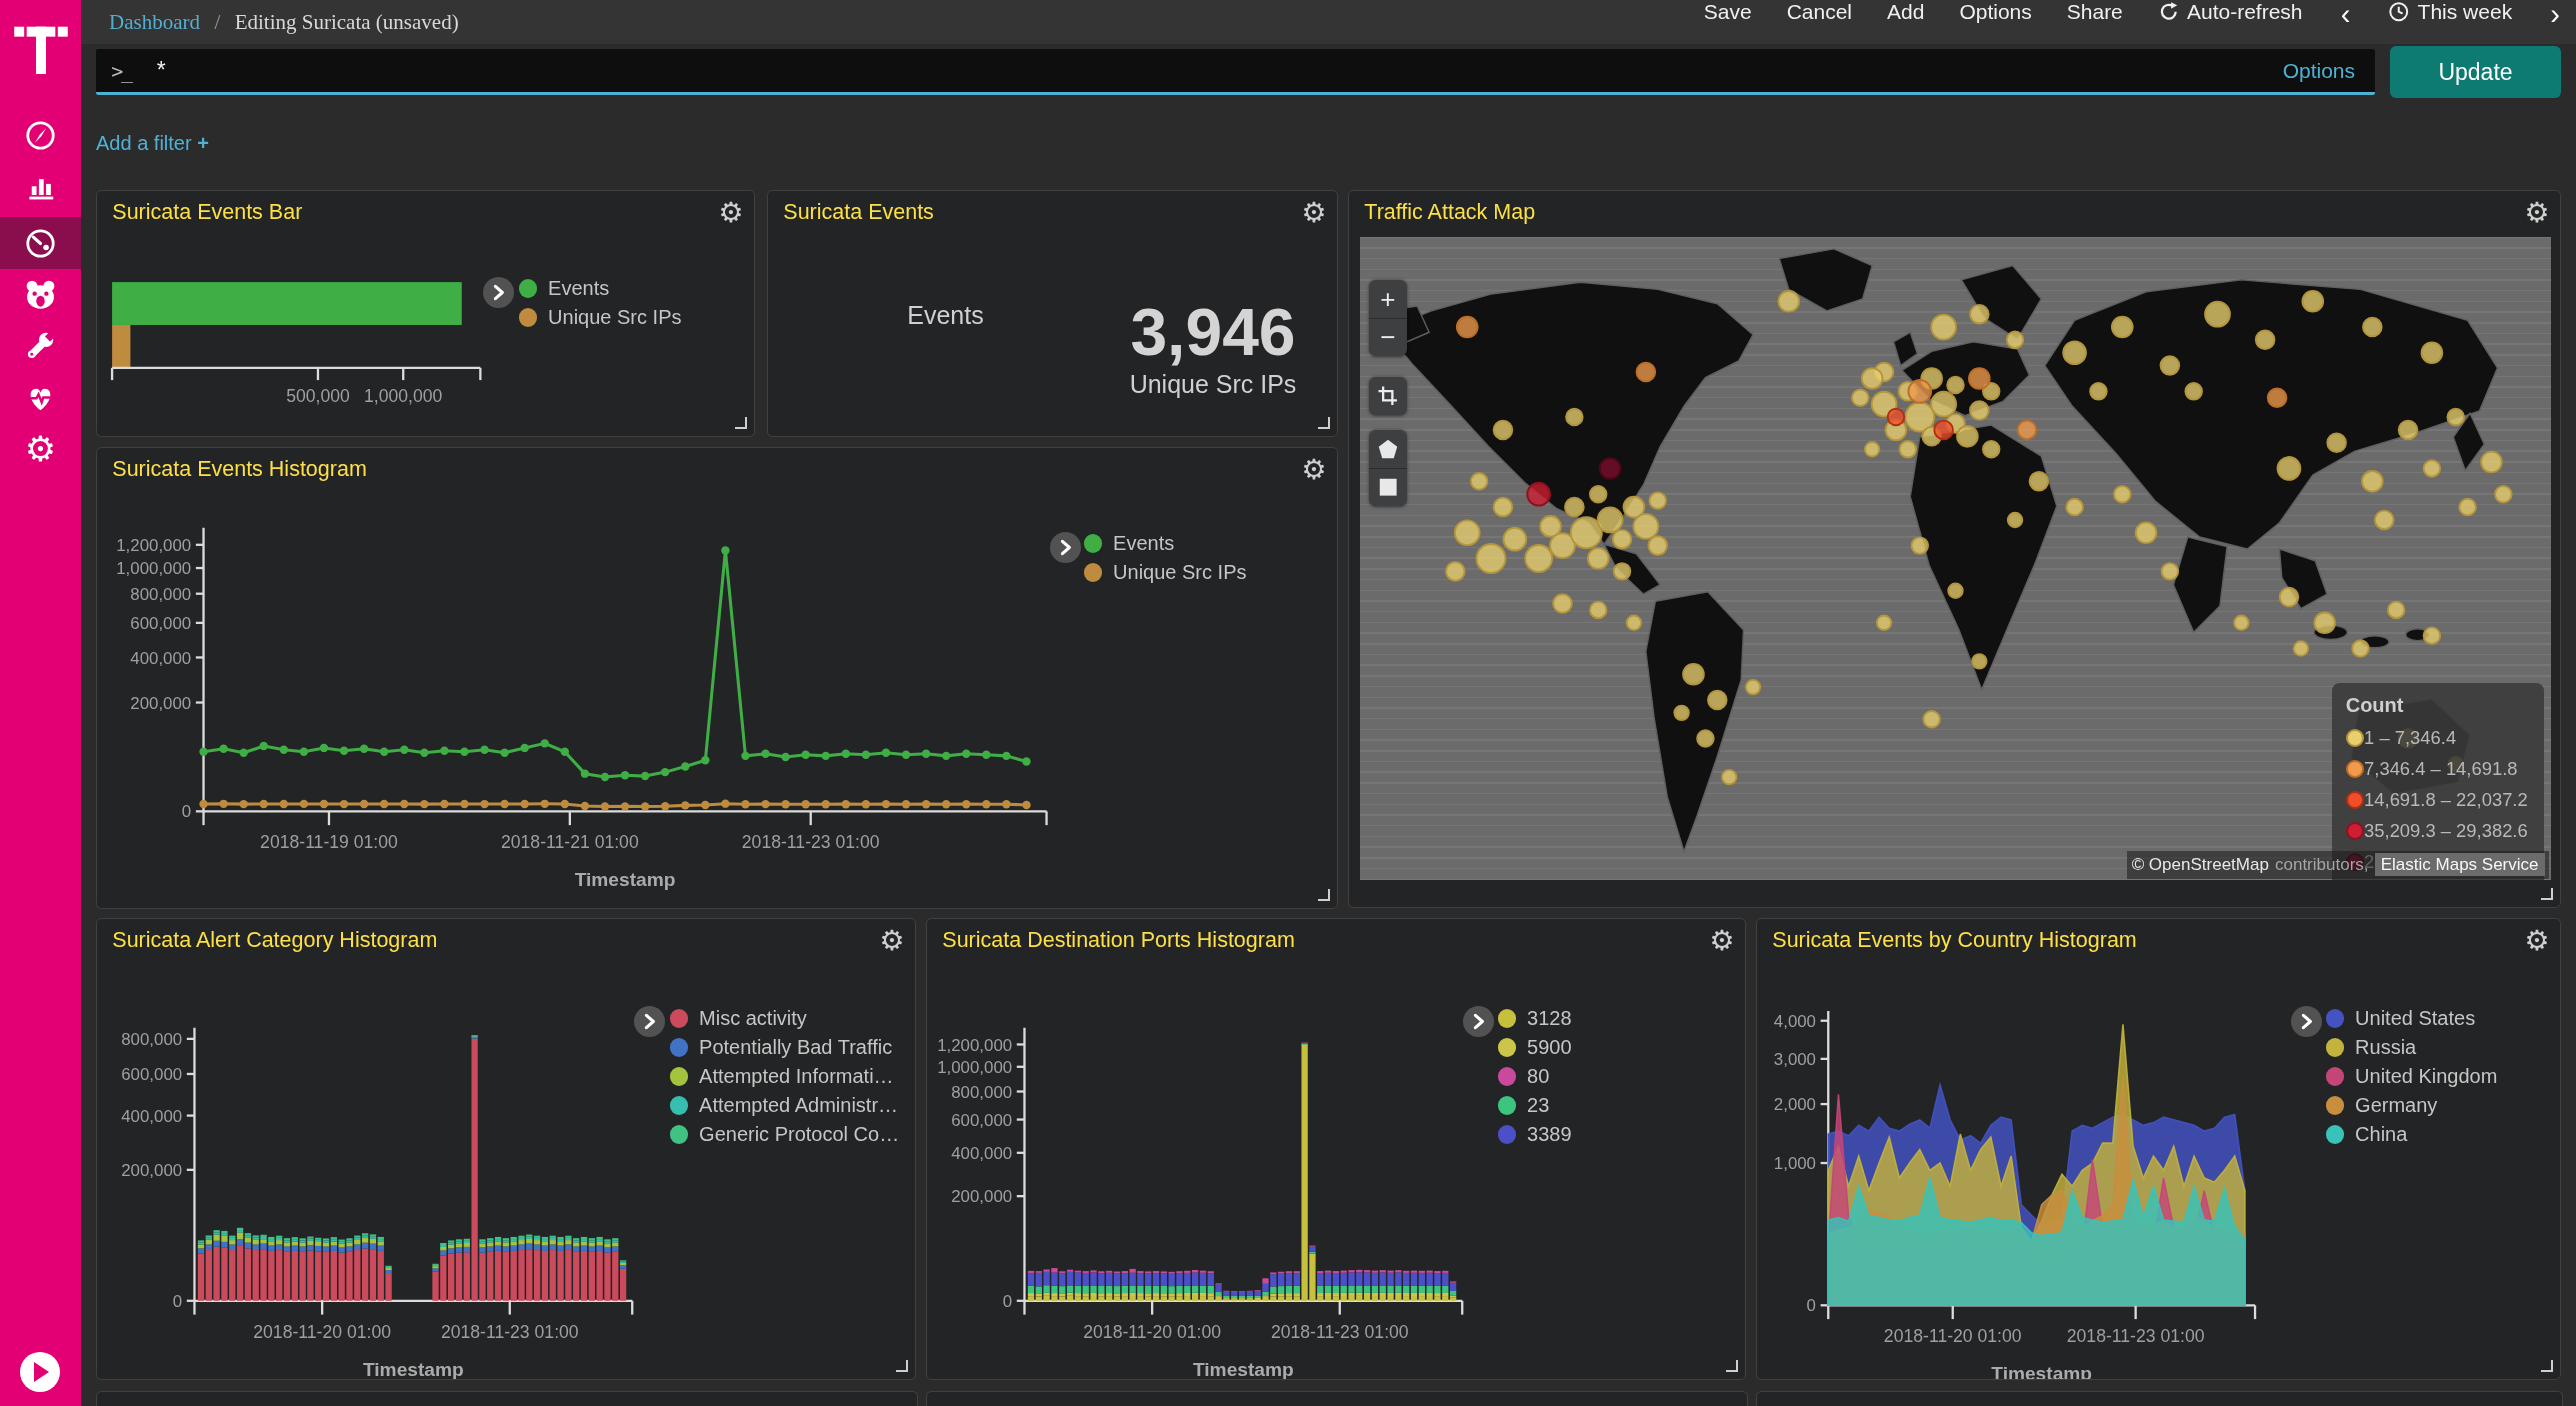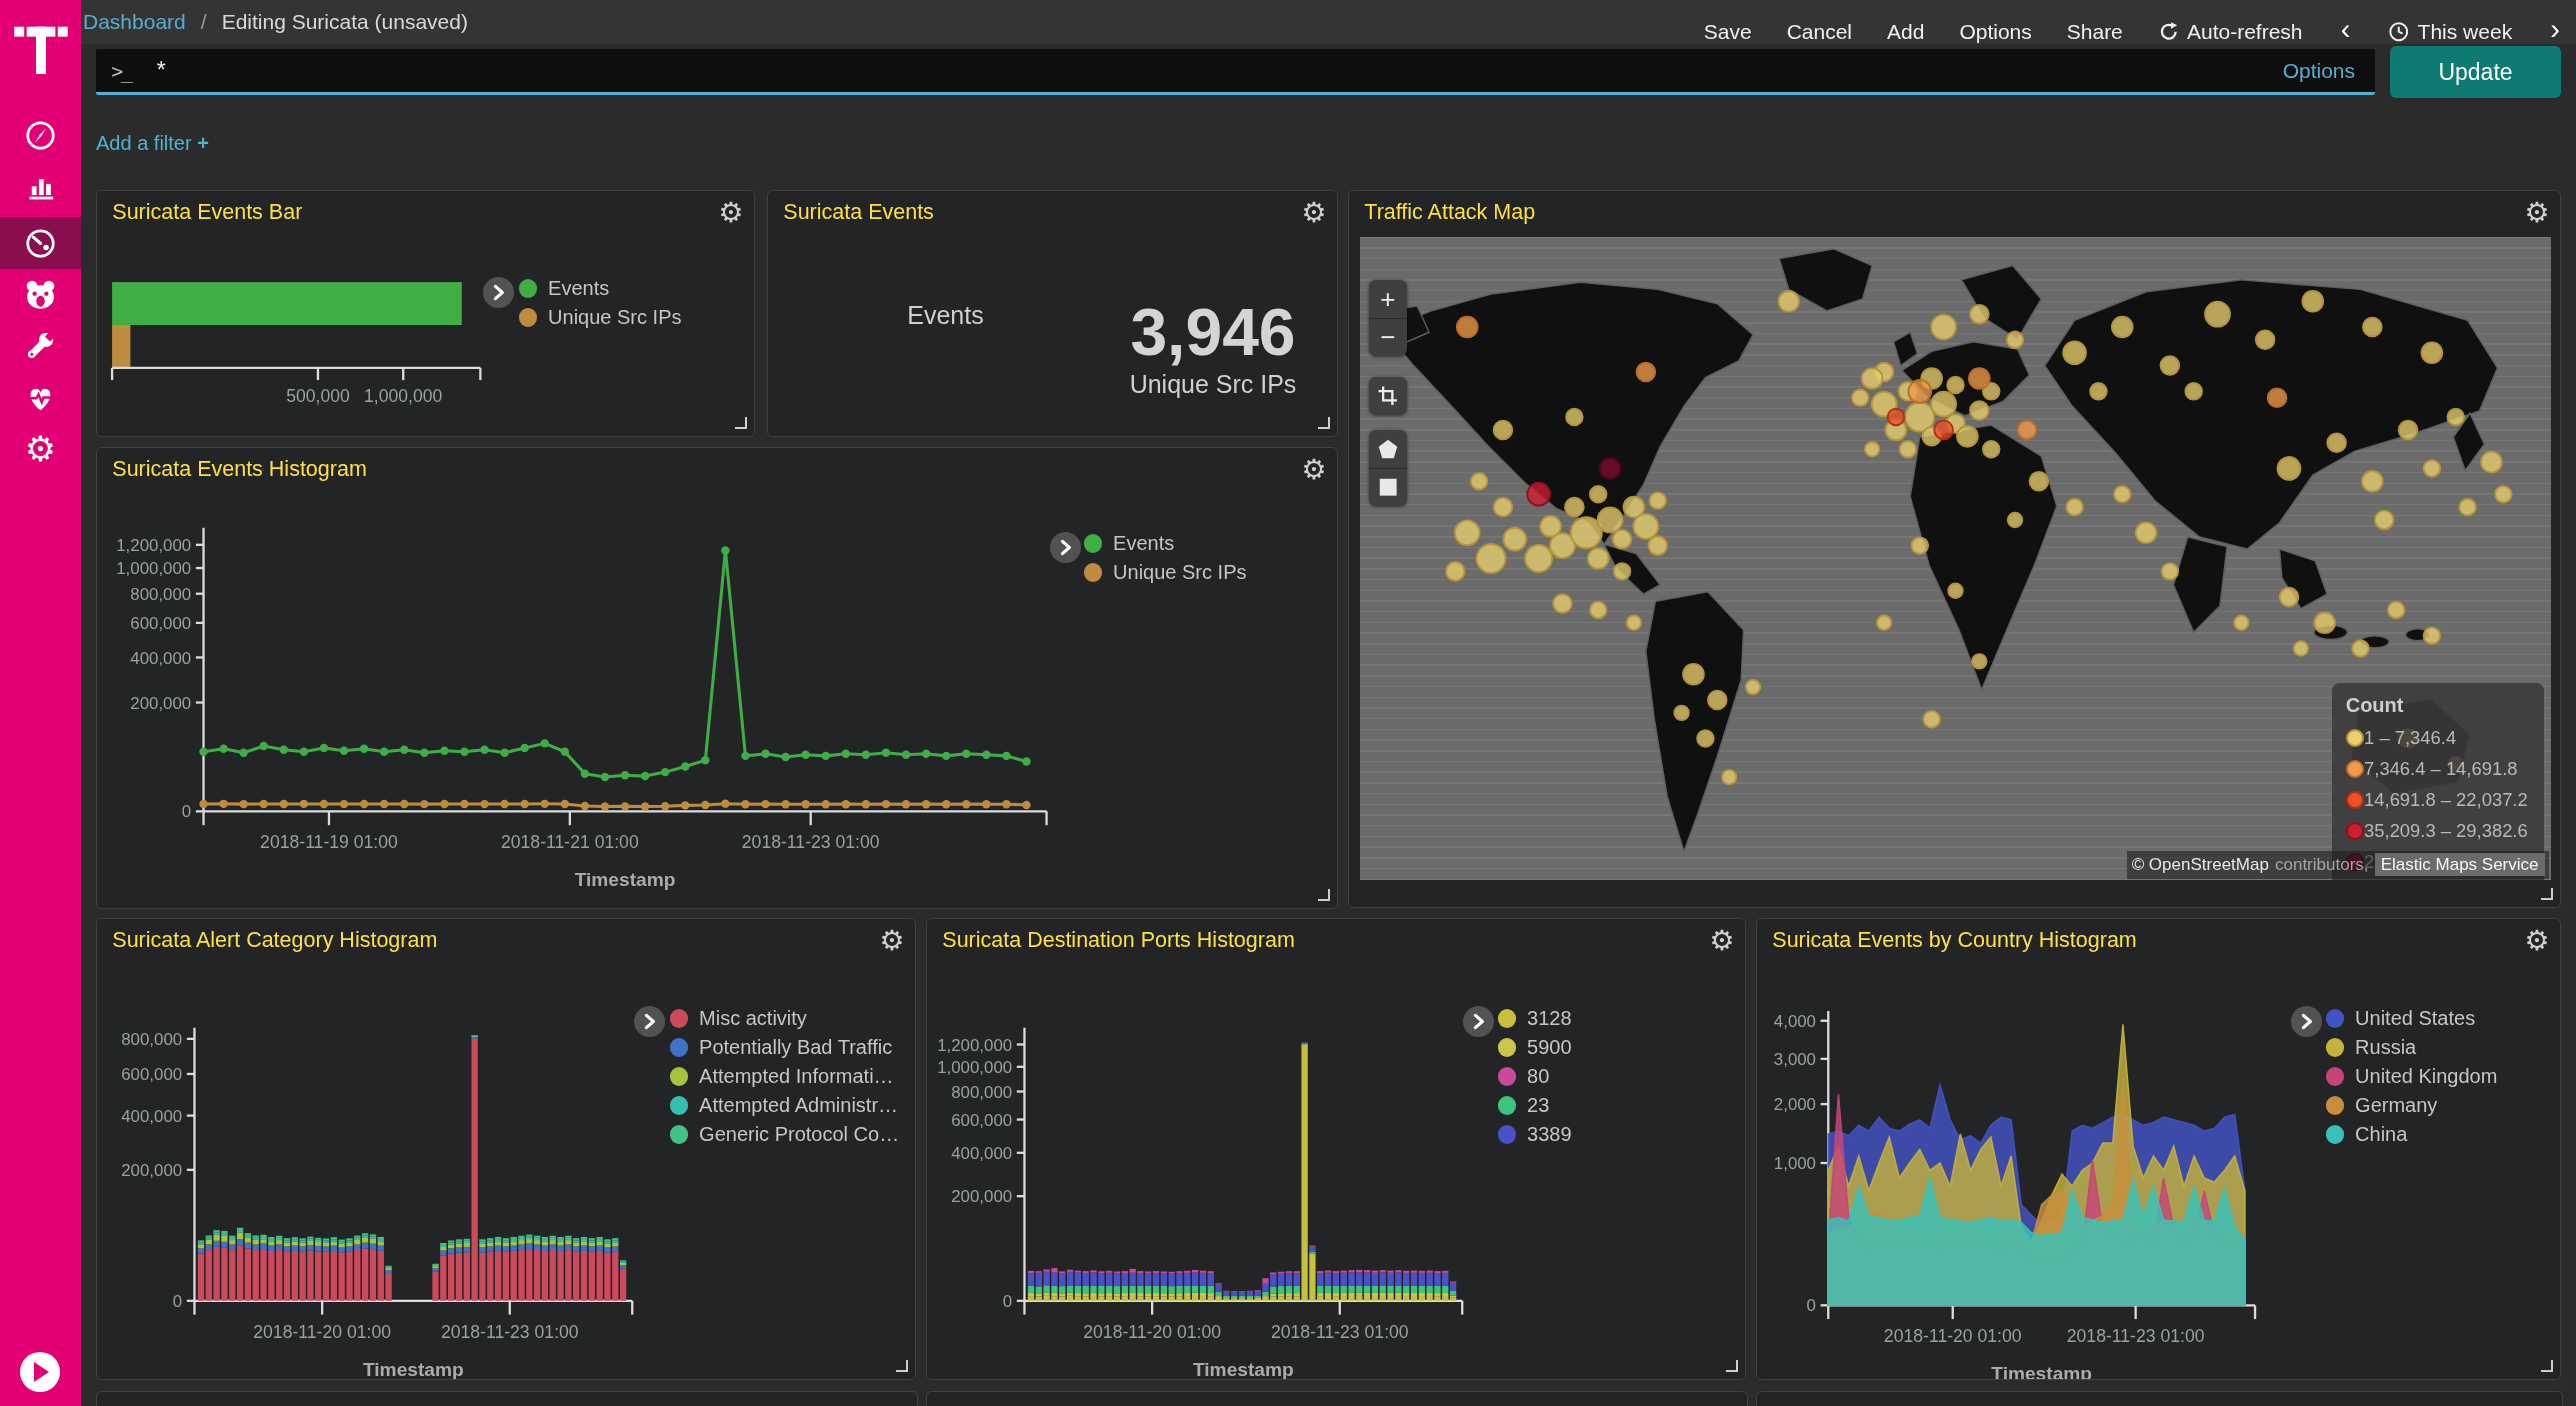--- a/index.html
+++ b/index.html
@@ -7,25 +7,25 @@
        font-family:"Liberation Sans",sans-serif;color:#cfcfcf;}
   
   .sidebar{position:absolute;left:0;top:0;width:81px;height:1406px;background:#e20074;z-index:30;}
   .side-item{position:absolute;left:0;width:81px;height:52px;display:flex;align-items:center;justify-content:center;cursor:pointer;}
   .side-item.active{background:#8a0e4e;}
   .logo{position:absolute;left:0;top:0;width:81px;height:92px;display:flex;align-items:center;justify-content:center;}
   .collapse-btn{position:absolute;left:20px;top:1352px;width:40px;height:40px;border-radius:50%;background:#ffffff;display:flex;align-items:center;justify-content:center;cursor:pointer;}
   .collapse-btn .tri{width:0;height:0;border-top:10px solid transparent;border-bottom:10px solid transparent;border-left:15.3px solid #e20074;margin-left:3.8px;}
   
   .topbar{position:absolute;left:81px;top:0;width:2496px;height:44px;background:#343434;display:flex;align-items:center;z-index:20;}
-  .crumbs{margin-left:2px;font-size:21px;white-space:nowrap;}
+  .crumbs{margin-left:28px;font-size:21px;white-space:nowrap;font-family:Liberation Serif, serif;}
   .crumb-link{color:#54aed0;cursor:pointer;}
   .crumb-sep{color:#9a9a9a;margin:0 9.2px;}
   .crumb-cur{color:#d9d9d9;}
-  .top-actions{position:absolute;right:14px;top:0;height:44px;display:flex;align-items:flex-end;gap:35px;}
+  .top-actions{position:absolute;right:14px;top:0;height:44px;display:flex;align-items:flex-start;gap:35px;}
   .top-btn{font-size:21px;color:#f0f0f0;cursor:pointer;white-space:nowrap;display:flex;align-items:center;gap:7.7px;}
   .chev{font-size:29px;color:#ffffff;cursor:pointer;line-height:1;padding:0 3.1px;}
   
   .querybar{position:absolute;left:96px;top:49px;width:2279px;height:46px;background:#0e0e0e;border-radius:2.3px;border-bottom:3.1px solid #4fb2d4;box-sizing:border-box;display:flex;align-items:center;z-index:20;}
   .q-prompt{font-family:"DejaVu Sans Mono",monospace;font-size:20px;color:#b9b9b9;margin-left:15.3px;letter-spacing:-2.3px;}
   .q-value{font-size:23px;color:#f2f2f2;margin-left:26px;flex:1;}
   .q-options{font-size:21px;color:#4fb2d4;margin-right:20px;cursor:pointer;}
   .update-btn{position:absolute;left:2390px;top:46px;width:171px;height:52px;background:#0e7b72;border-radius:6.1px;color:#ffffff;font-size:23px;display:flex;align-items:center;justify-content:center;cursor:pointer;z-index:20;}
   .filterbar{position:absolute;left:96px;top:132px;font-size:20px;color:#4fb2d4;cursor:pointer;z-index:20;}
   .filterbar b{font-weight:bold;}

